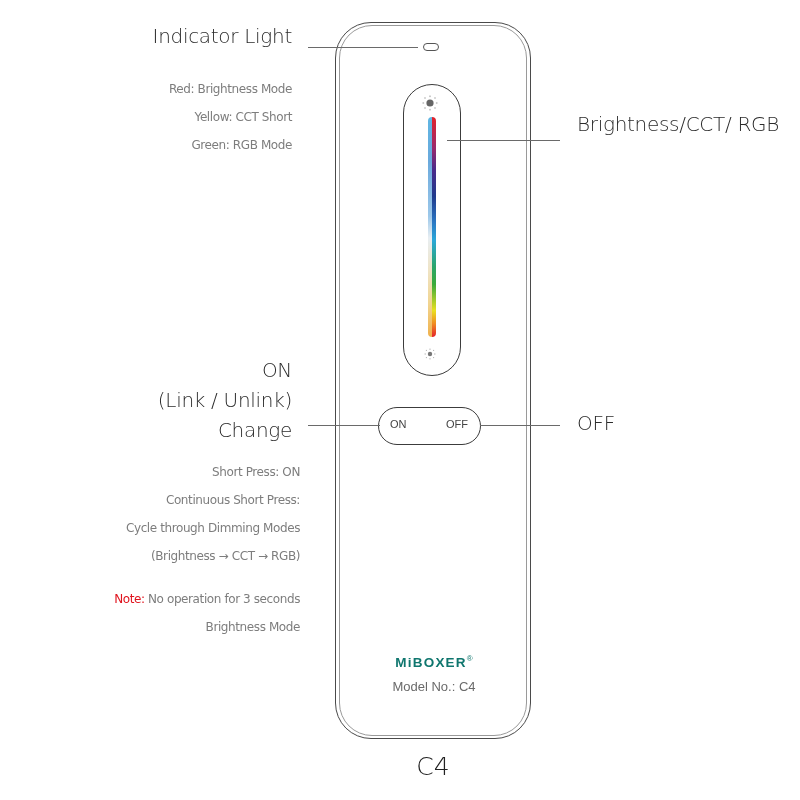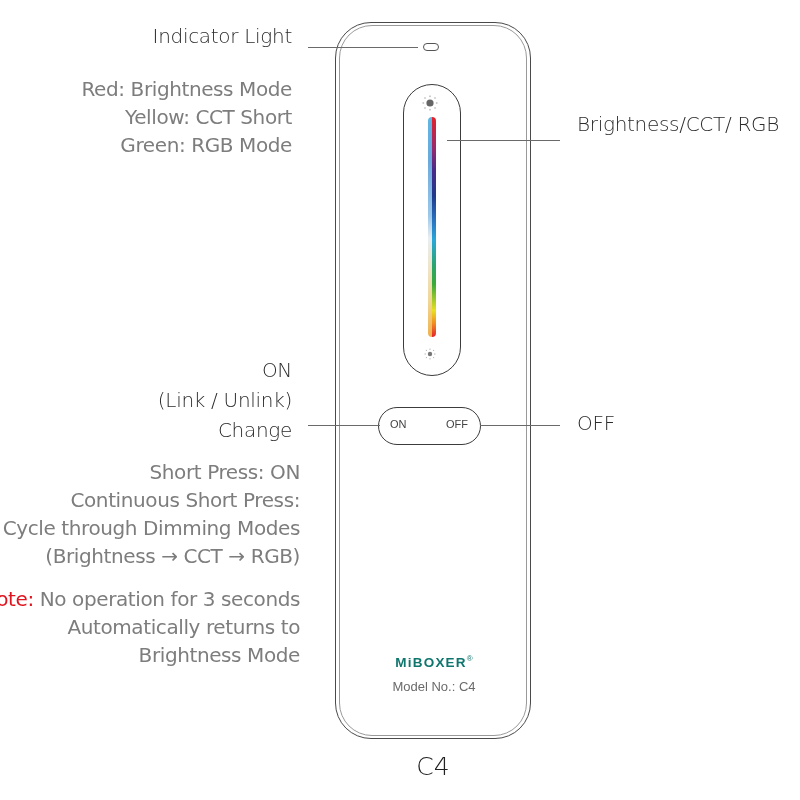--- a/index.html
+++ b/index.html
@@ -20,21 +20,21 @@
     .label-dark {
       color: #2b2b2b;
       font-size: 20px;
       font-family: "DejaVu Sans", sans-serif;
       font-weight: 300;
       white-space: nowrap;
       letter-spacing: -0.3px;
     }
     .label-grey {
       color: #7d7d7d;
-      font-size: 20px;
+      font-size: 12px;
       font-family: "DejaVu Sans", sans-serif;
       white-space: nowrap;
       line-height: 28px;
       text-align: right;
       letter-spacing: -0.4px;
     }
     .right-align { text-align: right; }
 
     
     .remote-outer {
@@ -159,21 +159,20 @@
   <div>Continuous Short Press:</div>
   <div>Cycle through Dimming Modes</div>
   <div>(Brightness → CCT → RGB)</div>
 </div>
 
 <div class="abs label-grey" style="right: 500px; top: 585px;">
   <div>
     <span class="note-strong">Note:</span>
     <span>No operation for 3 seconds</span>
   </div>
-  <div>Automatically returns to</div>
   <div>Brightness Mode</div>
 </div>
 
 <div class="abs label-dark" style="left: 577px; top: 112px;">Brightness/CCT/ RGB</div>
 
 <div class="abs label-dark" style="left: 577px; top: 411px;">OFF</div>
 
 <div class="abs remote-outer"></div>
 <div class="abs remote-inner"></div>
 

